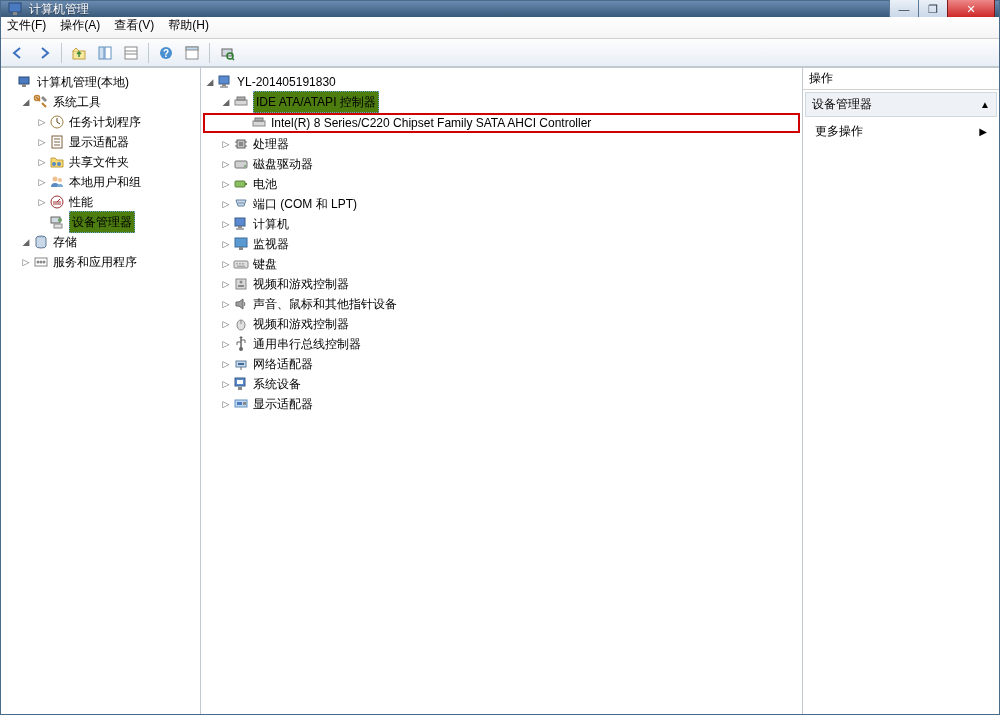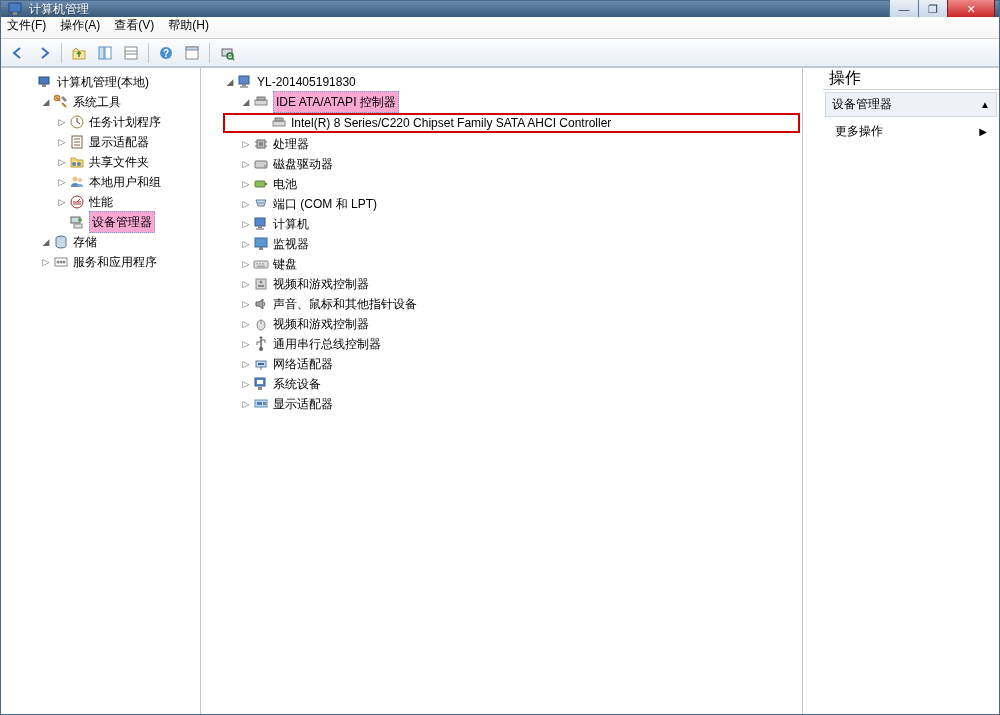--- a/index.html
+++ b/index.html
@@ -16,38 +16,38 @@
 .winbtn.close { width: 48px; background: linear-gradient(to bottom,#e88,#c22); color:#fff; border-radius: 0 0 3px 0; border-color:#7a1a1a; }
 
 .menubar { height: 22px; background: linear-gradient(to bottom,#fff,#f4f4f4); border-bottom: 1px solid #d0d0d0; display:flex; padding-left:6px; gap:14px; }
 
 .toolbar { height: 28px; background: linear-gradient(to bottom,#fdfdfd,#e8eef6); border-bottom:1px solid #c0c8d0; display:flex; align-items:center; padding-left:6px; gap:4px; }
 .tbtn { width:22px; height:22px; border:1px solid transparent; display:flex; align-items:center; justify-content:center; border-radius:2px; }
 .tsep { width:1px; height:20px; background:#c0c8d0; margin:0 2px; }
 
 .content { flex:1; display:flex; border-top:1px solid #c0c8d0; position:relative; }
 
-.pane { position:relative; background:#fff;padding-left:20px; }
+.pane { position:relative; background:#fff; }
 .pane.left { width:200px; border-right:1px solid #c0c8d0; }
 .pane.mid { flex:1; border-right:1px solid #c0c8d0; }
 .pane.right { width:196px; }
 
 .tree { padding:4px 2px; line-height:20px; }
 .tree-row { display:flex; align-items:center; height:20px; white-space:nowrap; cursor:default; }
 .tree-row .tw { width:14px; text-align:center; color:#666; font-size:9px; }
 .tree-row .ic { width:16px; height:16px; margin-right:4px; display:inline-flex; align-items:center; justify-content:center; }
 .tree-row .lbl { }
-.tree-row.selected .lbl { background:#f9a8d4; border:1px dotted #6aa0d0; padding:0 2px; }
+.tree-row.selected .lbl { background:#4d7c0f; border:1px dotted #6aa0d0; padding:0 2px; }
 .tree-row.highlight-box { border:2px solid #d00000; }
 
 .ind0 { padding-left: 0px; }
 .ind1 { padding-left: 16px; }
 .ind2 { padding-left: 32px; }
 
-.actions-hdr { height:22px; border-bottom:1px solid #d0d0d0; background:#fff; padding-left:6px; display:flex; align-items:center; font-size:16px; }
+.actions-hdr { height:22px; border-bottom:1px solid #d0d0d0; background:#fff; padding-left:6px; display:flex; align-items:center; font-size:12px; }
 .action-section { background:#eef2f6; border:1px solid #d0d8e0; margin:2px; padding:3px 6px; display:flex; align-items:center; justify-content:space-between; font-size:12px; }
 .action-row { padding:4px 12px; display:flex; align-items:center; justify-content:space-between; }
 .arrow-rt { font-size:10px; }
 
 .red-arrow { position:absolute; left:655px; top:38px; pointer-events:none; }
 
 
 .svg16 { width:16px; height:16px; }
 </style>
 </head>

